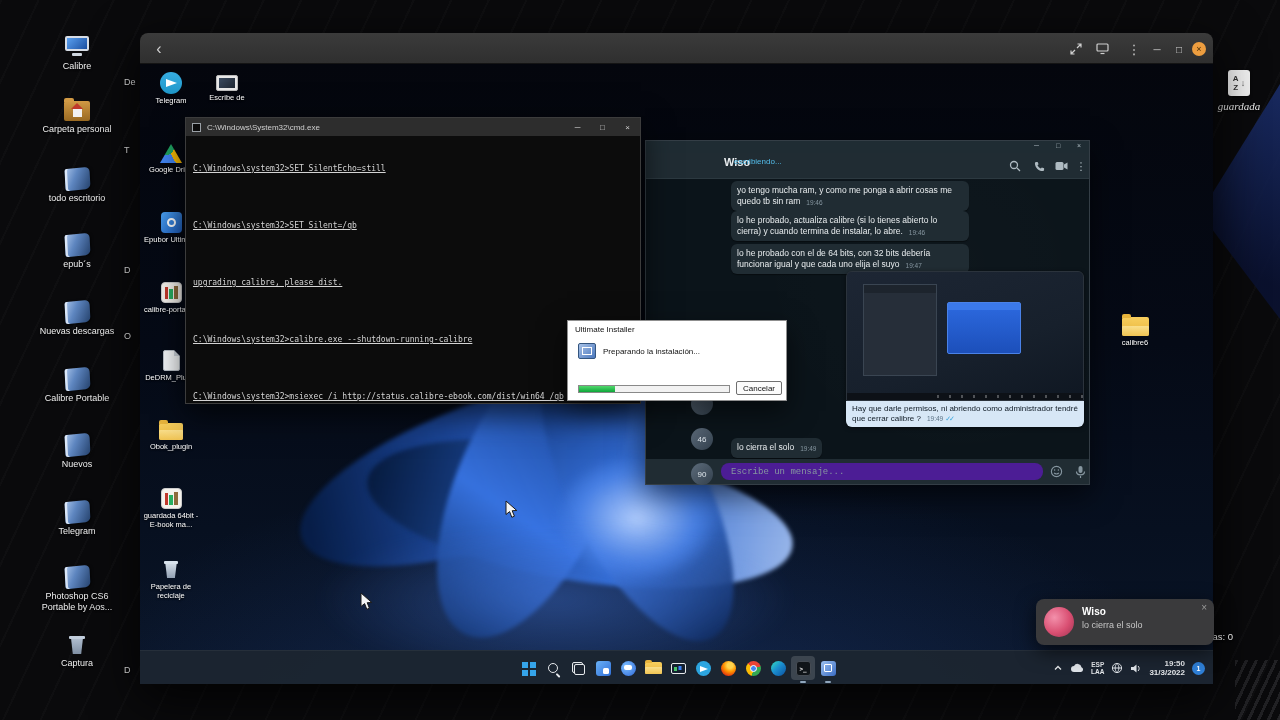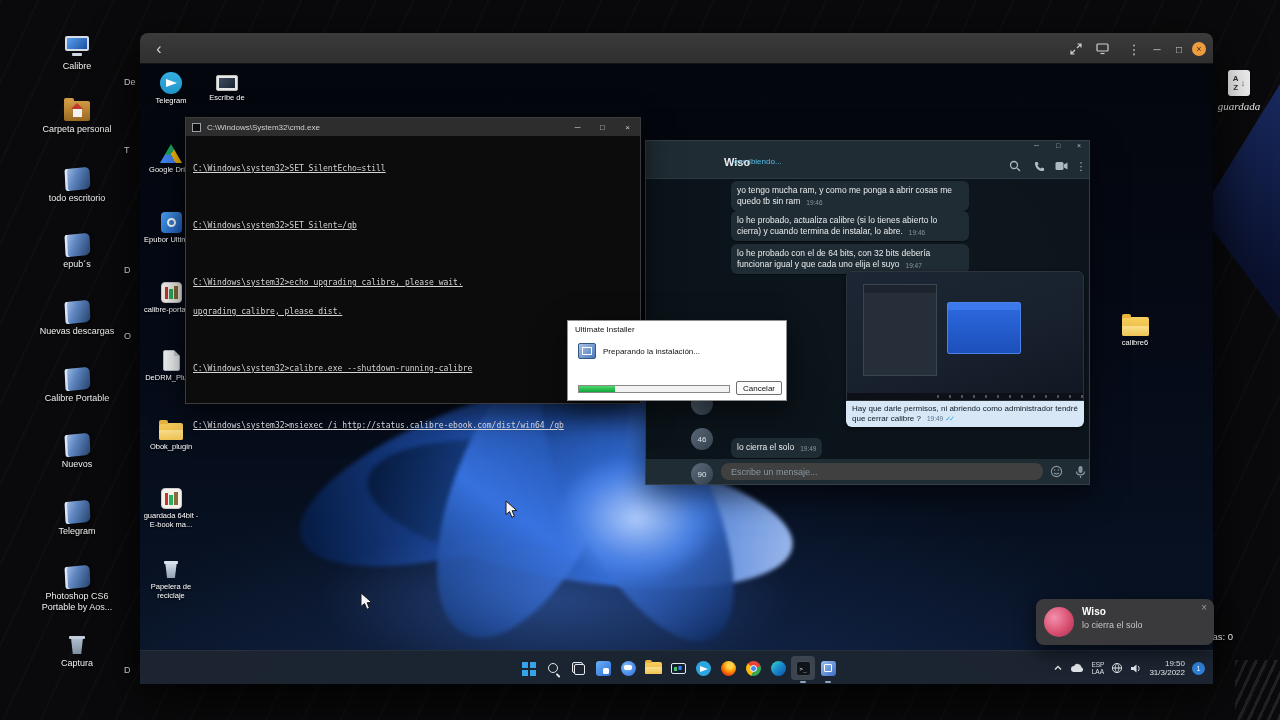--- a/index.html
+++ b/index.html
@@ -132,28 +132,28 @@
   .it-win1{position:absolute;left:16px;top:12px;width:74px;height:92px;background:#262e39;border:1px solid #3a4552;}
   .it-win1:before{content:"";position:absolute;left:0;top:0;right:0;height:8px;background:#1d242d;}
   .it-win2{position:absolute;left:100px;top:30px;width:74px;height:52px;background:linear-gradient(#2d6ae0,#1c4fba);border:1px solid #4a82e8;border-radius:2px;}
   .it-win2:before{content:"";position:absolute;left:0;top:0;right:0;height:7px;background:#3b79ea;}
   .it-bar{position:absolute;left:0;bottom:0;width:100%;height:7px;background:#0d1117;
     background-image:repeating-linear-gradient(90deg, transparent 0 10px, rgba(255,255,255,.28) 10px 12px);background-position:80px 2px;background-size:100% 3px;background-repeat:no-repeat;}
   .imgcap{width:238px;background:#d7e7f6;color:#0f1a24;border-radius:0 0 6px 6px;padding:3px 6px;font-size:8px;line-height:10px;}
   .captime{display:inline-block;font-size:6.5px;color:#5a7184;margin-left:6px;}
   .checks{display:inline-block;font-size:7px;color:#3ba6dd;margin-left:2px;letter-spacing:-2px;}
   .chat-input{position:absolute;left:0;right:0;bottom:0;height:25px;background:#202c33;}
-  .msg-field{position:absolute;left:75px;top:4px;width:322px;height:17px;background:#404040;border:none;border-radius:8px;
-    padding:3px 10px;font-size:9px;color:#d1d7db;font-family:Liberation Sans, sans-serif;outline:none;}
+  .msg-field{position:absolute;left:75px;top:4px;width:322px;height:17px;background:#4c1d95;border:none;border-radius:8px;
+    padding:3px 10px;font-size:9px;color:#d1d7db;font-family:Liberation Mono, monospace;outline:none;}
   .msg-field::placeholder{color:#8696a0;}
   .in-icon{position:absolute;top:5px;width:15px;height:15px;display:grid;place-items:center;}
 
   
   .tbar{position:absolute;left:0;bottom:0;width:100%;height:34px;background:rgba(28,37,49,.97);
-    border-top:1px solid rgba(255,255,255,.05);z-index:20;}
+    border-top:1px solid rgba(255,255,255,.05);z-index:20;font-weight:bold;}
   .tb-apps{position:absolute;left:376px;top:5px;display:flex;gap:1px;}
   .tb-tile{width:24px;height:24px;border-radius:4px;display:grid;place-items:center;position:relative;cursor:default;}
   .tb-tile.active{background:rgba(255,255,255,.15);}
   .tb-tile.open:after{content:"";position:absolute;left:9px;bottom:-3px;width:6px;height:2px;border-radius:1px;background:#8fa6bd;}
   .win-logo{width:6px;height:6px;background:#35a4e9;box-shadow:8px 0 #35a4e9,0 8px #35a4e9,8px 8px #35a4e9;margin:-7px 0 0 -7px;}
   .mag{width:10px;height:10px;border:1.6px solid #e6e9ec;border-radius:50%;position:relative;}
   .mag:after{content:"";position:absolute;left:8px;top:8.5px;width:5px;height:1.6px;background:#e6e9ec;border-radius:1px;transform:rotate(45deg);transform-origin:0 0;}
   .tview{width:13px;height:13px;position:relative;}
   .tview:before{content:"";position:absolute;left:0;top:0;width:9px;height:9px;border:1.4px solid #e6e9ec;border-radius:2px;background:rgba(255,255,255,.08);}
   .tview:after{content:"";position:absolute;right:0;bottom:0;width:9px;height:9px;border:1.4px solid #e6e9ec;border-radius:2px;background:#1c2531;}
@@ -423,21 +423,20 @@
             <div class="cmd-btn">─</div>
             <div class="cmd-btn">□</div>
             <div class="cmd-btn">×</div>
           </div>
         </div>
         <div class="cmd-body">
           <div class="cmd-line">C:\Windows\system32&gt;SET SilentEcho=still</div>
           <div class="cmd-line"></div>
           <div class="cmd-line">C:\Windows\system32&gt;SET Silent=/qb</div>
           <div class="cmd-line"></div>
-          <div class="cmd-line">C:\Windows\system32&gt;echo upgrading calibre, please wait.</div>
           <div class="cmd-line">upgrading calibre, please dist.</div>
           <div class="cmd-line"></div>
           <div class="cmd-line">C:\Windows\system32&gt;calibre.exe --shutdown-running-calibre</div>
           <div class="cmd-line"></div>
           <div class="cmd-line">C:\Windows\system32&gt;msiexec /i http://status.calibre-ebook.com/dist/win64 /qb</div>
         </div>
       </div>
 
       <div class="inst">
         <div class="inst-title">Ultimate Installer</div>

